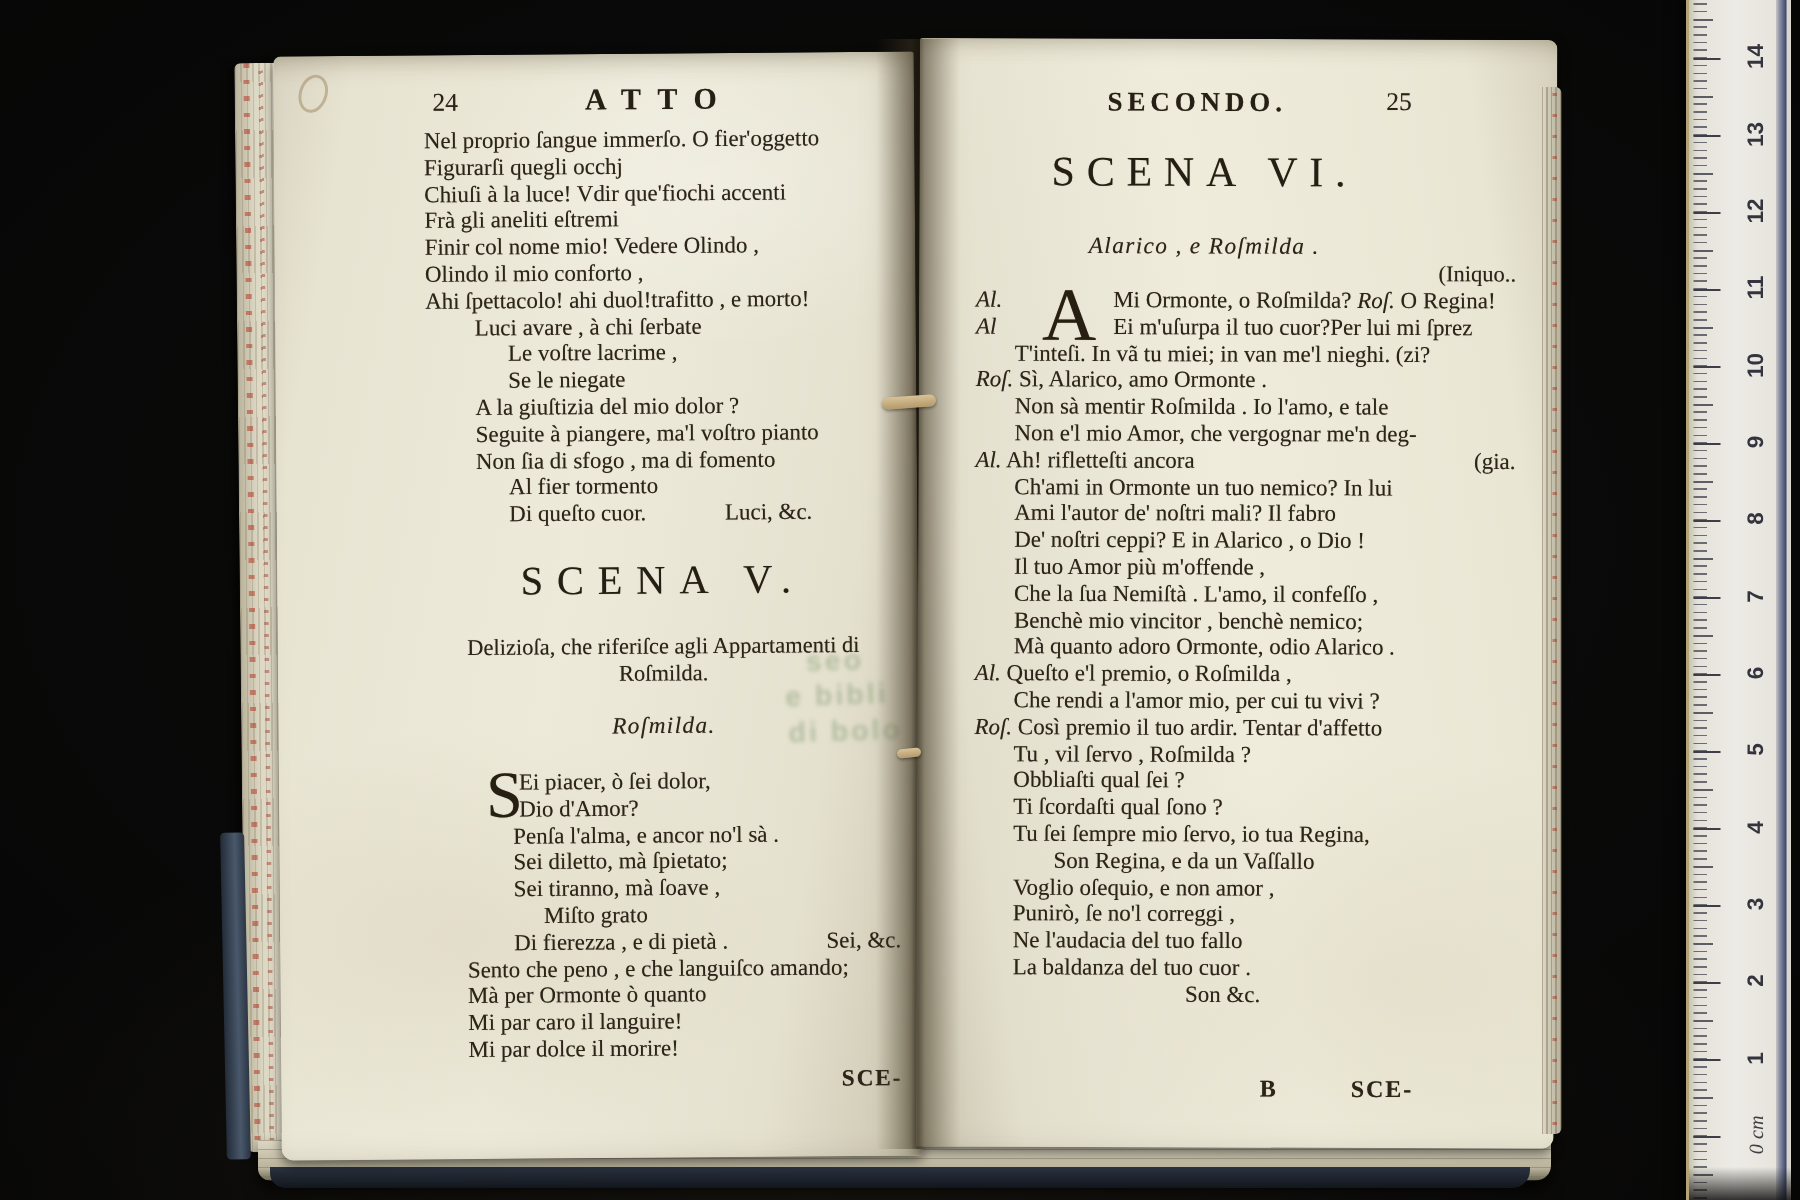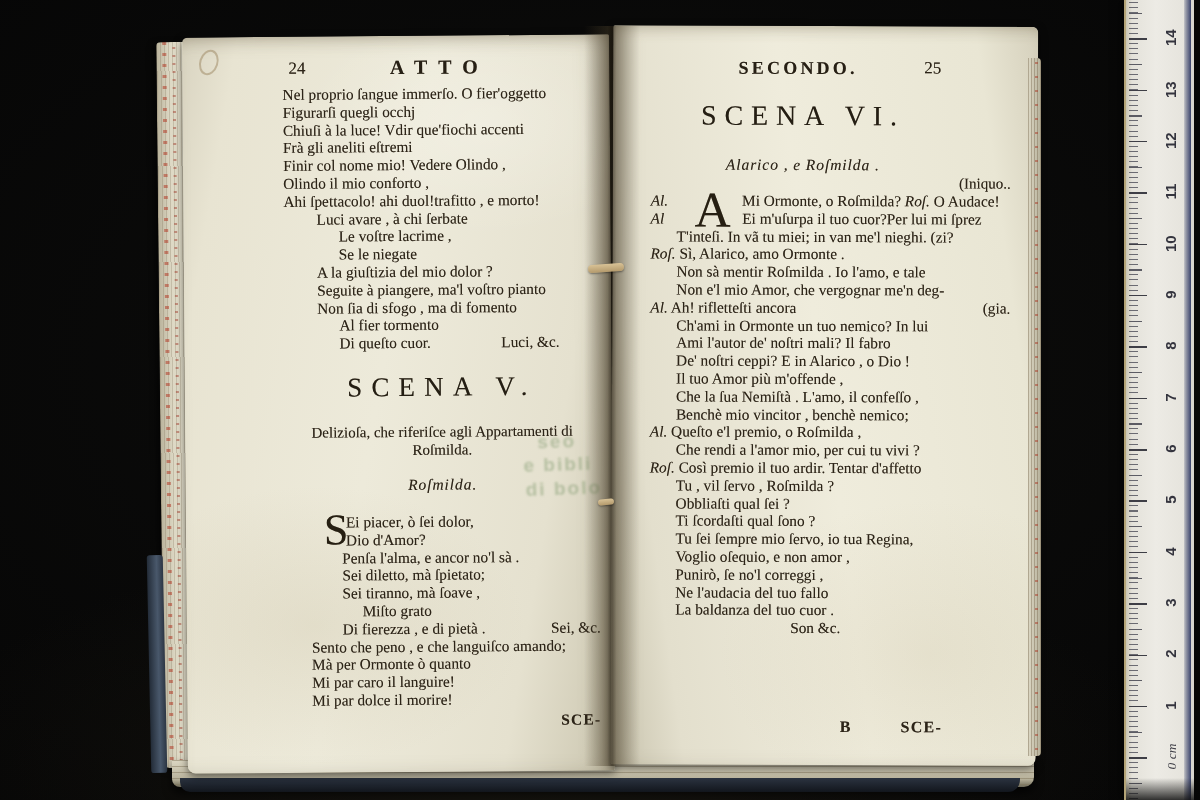--- a/index.html
+++ b/index.html
@@ -92,21 +92,21 @@
   .run-title{display:block;text-align:center;font-size:20px;font-weight:700;letter-spacing:.55em;color:#261f14;}
   .page-right .run-title{font-size:18px;letter-spacing:.18em;transform:translateX(-33px);}
   .pg-num{position:absolute;top:2px;font-size:17px;}
   .page-left .pg-num{left:6px;}
   .page-right .pg-num{right:70px;top:0;}
 
   .line{white-space:nowrap;line-height:17.8px;font-size:15.3px;}
   .line span:empty{display:none;}
   .sp{font-style:italic;}
   .tail{float:right;}
-  .line.tIn .tail{margin-right:39px;}
+  .line.tIn .tail{margin-right:57px;}
 
   .body-block .line.i1{margin-left:33px;}
   .body-block .line.i2{margin-left:55px;}
 
   .scena-head{text-align:center;font-size:27px;letter-spacing:.34em;color:#241e13;}
   .page-right .scena-head{transform:translateX(-28px);letter-spacing:.28em;font-size:28px;}
   .scene-desc{text-align:center;font-size:15px;line-height:17.5px;}
   .char-name{text-align:center;font-style:italic;font-size:15.5px;letter-spacing:.06em;}
   .page-right .char-name{transform:translateX(-28px);}
   .overflow-word{text-align:right;padding-right:40px;font-size:15px;}
@@ -236,40 +236,42 @@
   </div>
 
   <div class="col scena-head" style="top:74px;">SCENA VI.</div>
   <div class="col char-name" style="top:130px;">Alarico ,  e Roſmilda .</div>
   <div class="col overflow-word" style="top:149px;">(Iniquo..</div>
 
   <div class="col dlg" style="top:166px;">
     <div class="dropcapA">A</div>
     <div>
 
-    <div class="line flush dc1"><span class="sp pre">Al.</span><span class="a">Mi Ormonte, o Roſmilda? </span><span class="sp mid">Roſ.</span><span class="b"> O Audace!</span></div>
+    <div class="line flush dc1"><span class="sp pre">Al.</span><span class="a">Mi Ormonte, o Roſmilda? </span><span class="sp mid">Roſ.</span><span class="b"> O Regina!</span></div>
         <div class="line flush dc2"><span class="sp pre">Al</span><span class="a">Ei m'uſurpa il tuo cuor?Per lui mi ſprez</span></div>
         <div class="line"><span class="a">T'inteſi. In vã tu miei; in van me'l nieghi. (zi?</span></div>
         <div class="line flush"><span class="sp pre">Roſ.</span><span class="a"> Sì, Alarico, amo Ormonte .</span></div>
         <div class="line"><span class="a">Non sà mentir Roſmilda . Io l'amo, e tale</span></div>
         <div class="line"><span class="a">Non e'l mio Amor, che vergognar me'n deg-</span></div>
         <div class="line flush"><span class="sp pre">Al.</span><span class="a"> Ah!  rifletteſti ancora</span><span class="tail">(gia.</span></div>
         <div class="line"><span class="a">Ch'ami in Ormonte un tuo nemico?  In lui</span></div>
         <div class="line"><span class="a">Ami l'autor de' noſtri mali? Il fabro</span></div>
         <div class="line"><span class="a">De'  noſtri ceppi? E in Alarico ,  o Dio !</span></div>
         <div class="line"><span class="a">Il tuo Amor più m'offende ,</span></div>
         <div class="line"><span class="a">Che la ſua Nemiſtà . L'amo, il confeſſo ,</span></div>
         <div class="line"><span class="a">Benchè mio vincitor , benchè nemico;</span></div>
+        <div class="line"><span class="a">Mà quanto adoro Ormonte, odio Alarico .</span></div>
         <div class="line flush"><span class="sp pre">Al.</span><span class="a"> Queſto e'l premio, o Roſmilda ,</span></div>
         <div class="line"><span class="a">Che rendi a l'amor mio, per cui tu vivi ?</span></div>
         <div class="line flush"><span class="sp pre">Roſ.</span><span class="a"> Così premio il tuo ardir.   Tentar d'affetto</span></div>
         <div class="line"><span class="a">Tu , vil ſervo , Roſmilda ?</span></div>
         <div class="line"><span class="a">Obbliaſti  qual ſei ?</span></div>
         <div class="line"><span class="a">Ti ſcordaſti qual ſono ?</span></div>
         <div class="line"><span class="a">Tu ſei ſempre mio ſervo, io tua Regina,</span></div>
+        <div class="line i2"><span class="a">Son Regina, e da un Vaſſallo</span></div>
         <div class="line i3"><span class="a">Voglio oſequio, e non amor ,</span></div>
         <div class="line i3"><span class="a">Punirò, ſe no'l correggi ,</span></div>
         <div class="line i3"><span class="a">Ne l'audacia del tuo fallo</span></div>
         <div class="line i3"><span class="a">La baldanza del  tuo cuor .</span></div>
         <div class="line refrain"><span class="a">Son &amp;c.</span></div>
       </div>
   </div>
 
   <div class="col sig-row" style="top:692px;">
     <span class="sig">B</span>

